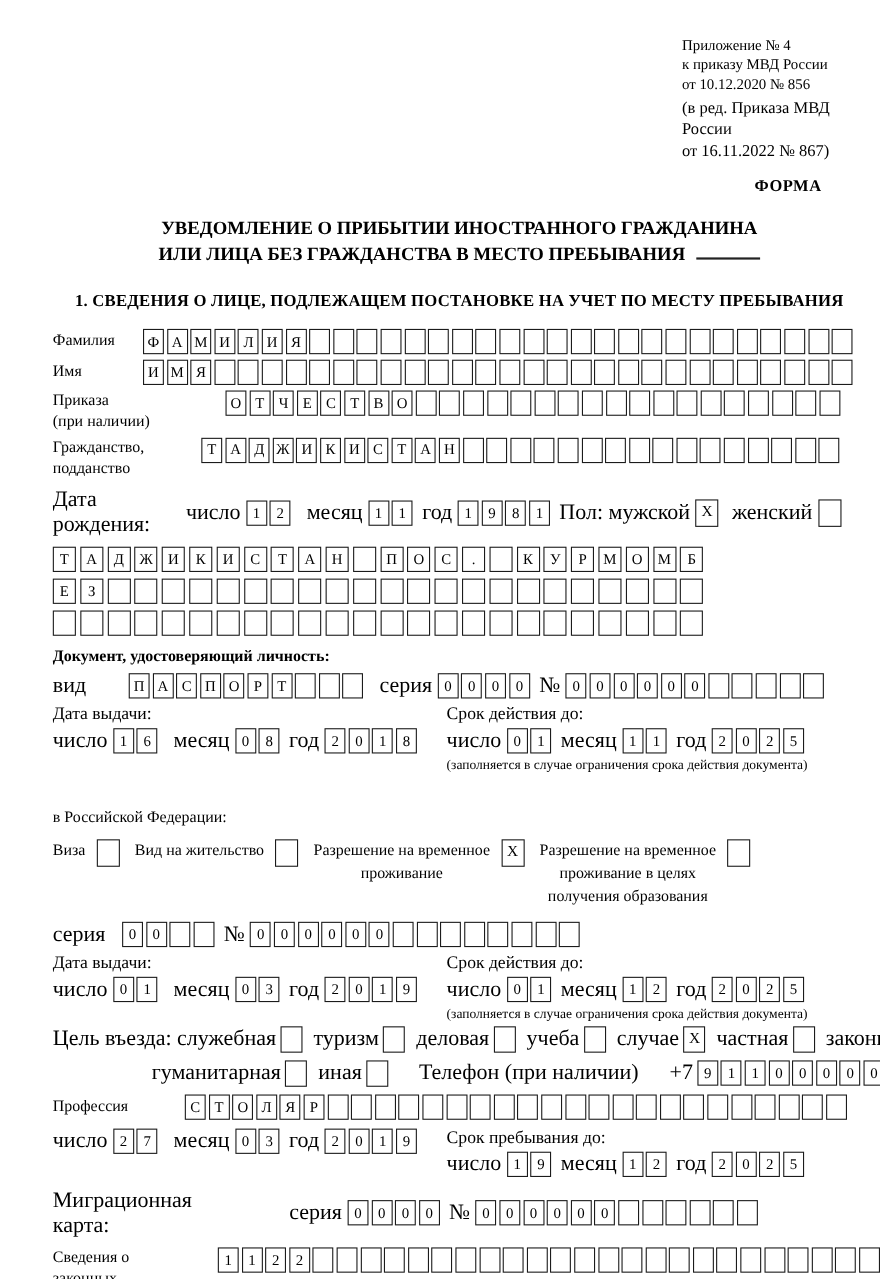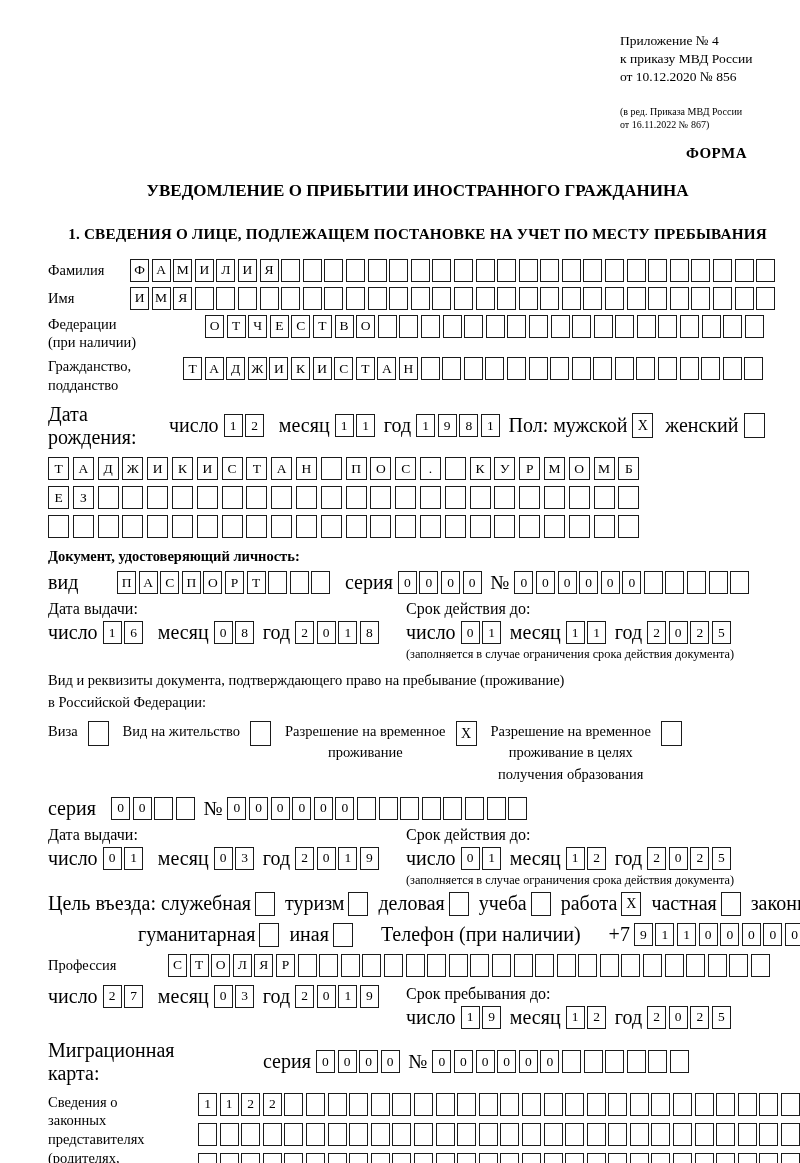--- a/index.html
+++ b/index.html
@@ -1,21 +1,21 @@
 <!DOCTYPE html>
 <html><head>
 <meta charset="utf-8">
 <style>
   html,body{margin:0;padding:0;background:#fff;color:#000;}
   body{width:800px;font-family:"Liberation Serif","DejaVu Serif",serif;}
   .page{box-sizing:border-box;width:800px;min-height:1163px;padding:32px 13px 24px 48px;background:#fff;}
 
   
   .appendix{margin-left:572px;font-size:13.5px;line-height:1.35;}
-  .appendix .rev{font-size:10px;margin-top:18px;line-height:1.3;}
+  .appendix .rev{font-size:15px;margin-top:3px;line-height:1.3;}
   .forma{margin-top:14px;text-align:right;padding-right:40px;font-weight:bold;font-size:15px;letter-spacing:.5px;}
 
   .title{margin-top:18px;text-align:center;font-weight:bold;font-size:17px;line-height:1.35;}
   .blank-line{display:inline-block;width:58px;border-bottom:2px solid #222;height:14px;margin-left:10px;}
   .sec-heading{margin-top:22px;margin-bottom:16px;text-align:center;font-weight:bold;font-size:15.2px;letter-spacing:.2px;}
 
   
   .cells{display:inline-flex;flex:none;flex-wrap:nowrap;}
   .cell{display:inline-flex;flex:none;align-items:center;justify-content:center;box-sizing:border-box;
         width:19px;height:23px;border:1.6px solid #1b1b1b;margin-right:2.6px;
@@ -64,20 +64,21 @@
     <div>от 10.12.2020 № 856</div>
     <div class="rev">
       <div>(в ред. Приказа МВД России</div>
       <div>от 16.11.2022 № 867)</div>
     </div>
   </div>
   <div class="forma">ФОРМА</div>
 
   <div class="title">
     <div>УВЕДОМЛЕНИЕ О ПРИБЫТИИ ИНОСТРАННОГО ГРАЖДАНИНА</div>
+    <div><span>ИЛИ ЛИЦА БЕЗ ГРАЖДАНСТВА В МЕСТО ПРЕБЫВАНИЯ</span><span class="blank-line"></span></div>
   </div>
 
   <div class="sec-heading">1. СВЕДЕНИЯ О ЛИЦЕ, ПОДЛЕЖАЩЕМ ПОСТАНОВКЕ НА УЧЕТ ПО МЕСТУ ПРЕБЫВАНИЯ</div>
 
   <div class="frow mid">
     <span class="flabel" style="width:82px">Фамилия</span>
     <span class="cells">
         <span class="cell">Ф</span>
         <span class="cell">А</span>
         <span class="cell">М</span>
@@ -142,21 +143,21 @@
         <span class="cell"></span>
         <span class="cell"></span>
         <span class="cell"></span>
         <span class="cell"></span>
         <span class="cell"></span>
       </span>
   </div>
 
   <div class="frow">
     <span class="flabel" style="width:157px">
-      <span>Федерации</span><br>
+      <span>Приказа</span><br>
       <span>(при наличии)</span>
     </span>
     <span class="cells">
         <span class="cell">О</span>
         <span class="cell">Т</span>
         <span class="cell">Ч</span>
         <span class="cell">Е</span>
         <span class="cell">С</span>
         <span class="cell">Т</span>
         <span class="cell">В</span>
@@ -407,21 +408,21 @@
             <span class="cell">0</span>
             <span class="cell">2</span>
             <span class="cell">5</span>
           </span>
       </div>
       <div class="dnote">(заполняется в случае ограничения срока действия документа)</div>
     </div>
   </div>
 
   <div class="para">
-    <span>Вид и реквизиты документа, подтверждающего право на пребывание (проживание)</span><br>
+    <br>
     <span>в Российской Федерации:</span>
   </div>
 
   <div class="permit-row">
     <span class="permit-label">Виза</span>
     <span class="cb"></span>
     <span class="permit-label">Вид на жительство</span>
     <span class="cb"></span>
     <span class="permit-label">
       <span>Разрешение на временное</span><br>
@@ -513,21 +514,21 @@
 
   <div class="purpose-row" style="">
     <span class="inline-label">Цель въезда: служебная</span>
     <span class="cb"></span>
     <span class="inline-label">туризм</span>
     <span class="cb"></span>
     <span class="inline-label">деловая</span>
     <span class="cb"></span>
     <span class="inline-label">учеба</span>
     <span class="cb"></span>
-    <span class="inline-label">работа</span>
+    <span class="inline-label">случае</span>
     <span class="cb">X</span>
     <span class="inline-label">частная</span>
     <span class="cb"></span>
     <span class="inline-label">законных</span>
     <span class="cb"></span>
   </div>
   <div class="purpose-row" style="margin-left:90px">
     <span class="inline-label">гуманитарная</span>
     <span class="cb"></span>
     <span class="inline-label">иная</span>

